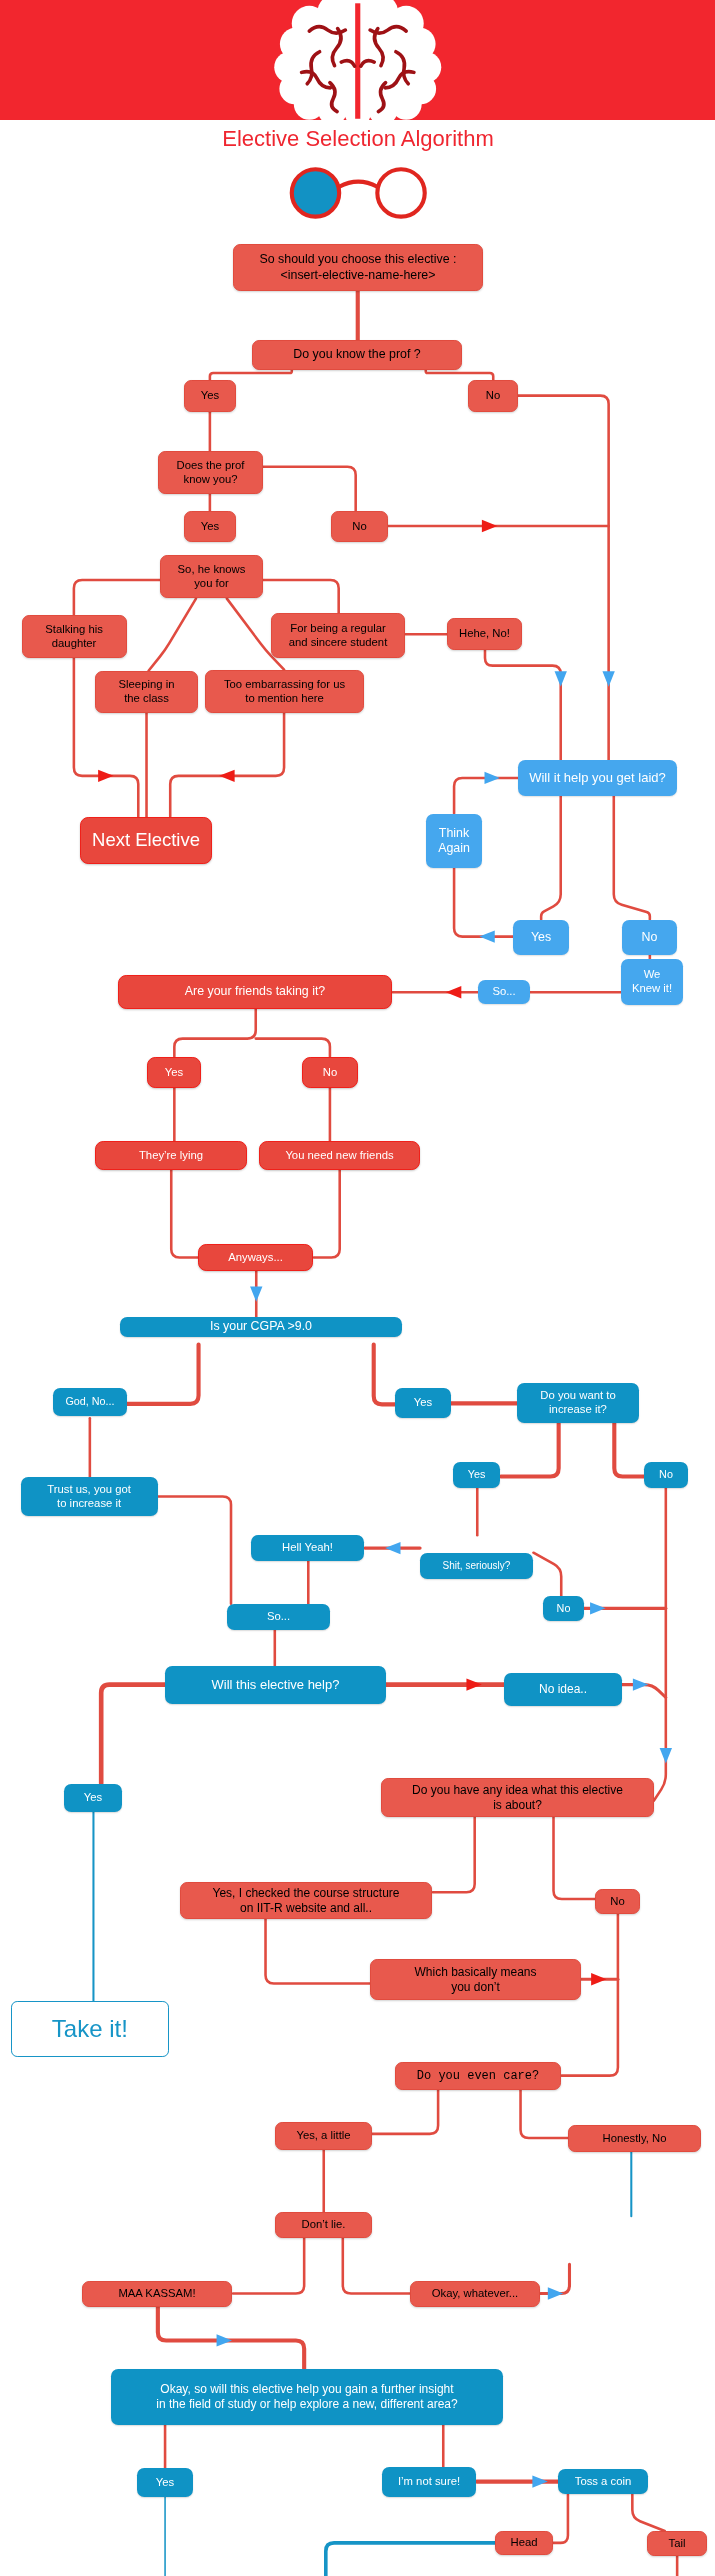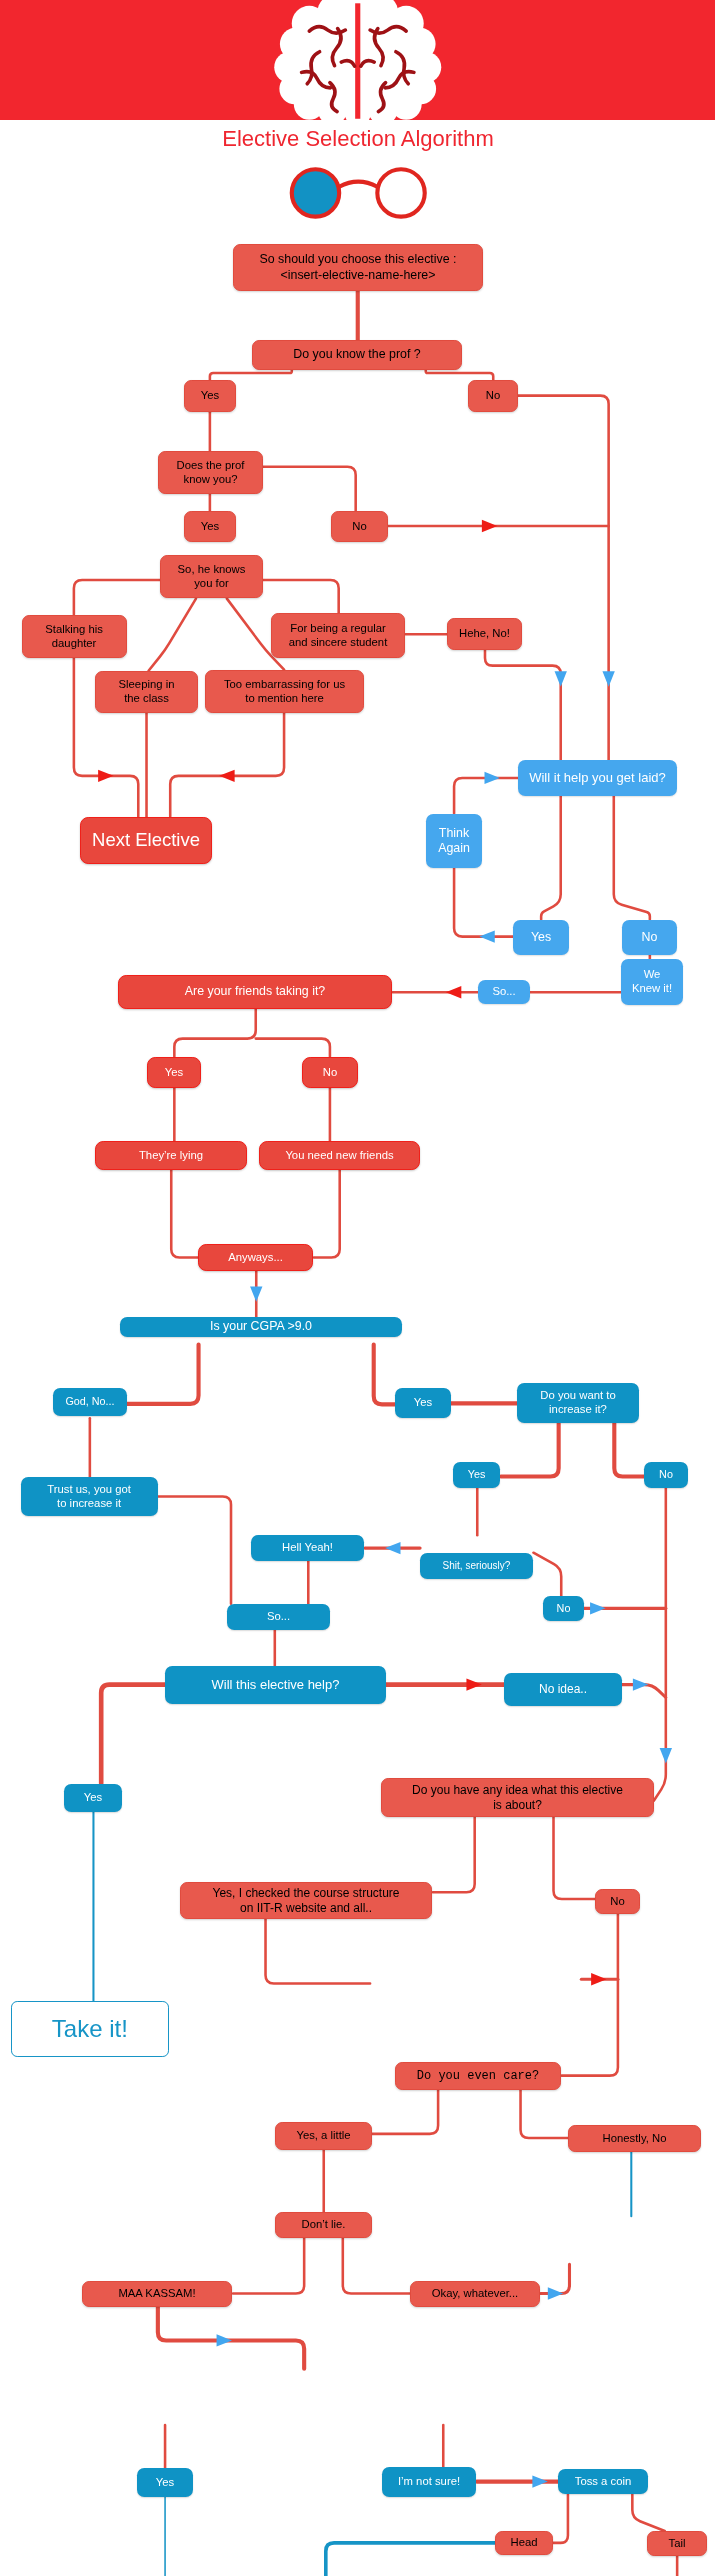--- a/index.html
+++ b/index.html
@@ -214,27 +214,31 @@
       <div class="node s-teal" style="left: 543px; top: 1596px; width: 41px; height: 25px; font-size: 10.8px;">No</div>
       <div class="node s-teal" style="left: 227px; top: 1604px; width: 103px; height: 26px; font-size: 11.3px;">So...</div>
       <div class="node s-teal" style="left: 165px; top: 1666px; width: 221px; height: 38px; font-size: 13px;">Will this elective help?</div>
       <div class="node s-teal" style="left: 504px; top: 1673px; width: 118px; height: 33px; font-size: 12px;">No idea..</div>
       <div class="node s-teal" style="left: 64px; top: 1784px; width: 58px; height: 28px; font-size: 11.3px;">Yes</div>
       <div class="node s-red" style="left: 381px; top: 1778px; width: 273px; height: 39px; font-size: 12px;">Do you have any idea what this elective
 is about?</div>
       <div class="node s-red" style="left: 180px; top: 1882px; width: 252px; height: 37px; font-size: 12px;">Yes, I checked the course structure
 on IIT-R website and all..</div>
       <div class="node s-red" style="left: 595px; top: 1889px; width: 45px; height: 25px; font-size: 11.3px;">No</div>
+      <div class="node s-red" style="left: 370px; top: 1959px; width: 211px; height: 41px; font-size: 12px;">Which basically means
+you don’t</div>
       <div class="node s-outline" style="left: 10.8px; top: 2001px; width: 158px; height: 56px; font-size: 24px;">Take it!</div>
       <div class="node s-red" style="left: 395px; top: 2062px; width: 166px; height: 28px; font-size: 12px; font-family: Liberation Mono, monospace;">Do you even care?</div>
       <div class="node s-red" style="left: 275px; top: 2122px; width: 97px; height: 28px; font-size: 11.3px;">Yes, a little</div>
       <div class="node s-red" style="left: 568px; top: 2125px; width: 133px; height: 27px; font-size: 11.3px;">Honestly, No</div>
       <div class="node s-red" style="left: 275px; top: 2212px; width: 97px; height: 26px; font-size: 11.3px;">Don’t lie.</div>
       <div class="node s-red" style="left: 82px; top: 2281px; width: 150px; height: 26px; font-size: 11.3px;">MAA KASSAM!</div>
       <div class="node s-red" style="left: 410px; top: 2281px; width: 130px; height: 26px; font-size: 11.3px;">Okay, whatever...</div>
+      <div class="node s-teal" style="left: 111px; top: 2369px; width: 392px; height: 56px; font-size: 12px;">Okay, so will this elective help you gain a further insight
+in the field of study or help explore a new, different area?</div>
       <div class="node s-teal" style="left: 137px; top: 2468px; width: 56px; height: 29px; font-size: 11.3px;">Yes</div>
       <div class="node s-teal" style="left: 382px; top: 2467px; width: 94px; height: 30px; font-size: 11.3px;">I’m not sure!</div>
       <div class="node s-teal" style="left: 558px; top: 2469px; width: 90px; height: 25px; font-size: 11.3px;">Toss a coin</div>
       <div class="node s-red" style="left: 495px; top: 2531px; width: 58px; height: 24px; font-size: 11.3px;">Head</div>
       <div class="node s-red" style="left: 647px; top: 2531px; width: 60px; height: 25px; font-size: 11.3px;">Tail</div>
     </div>
 
 </div>
 
 

